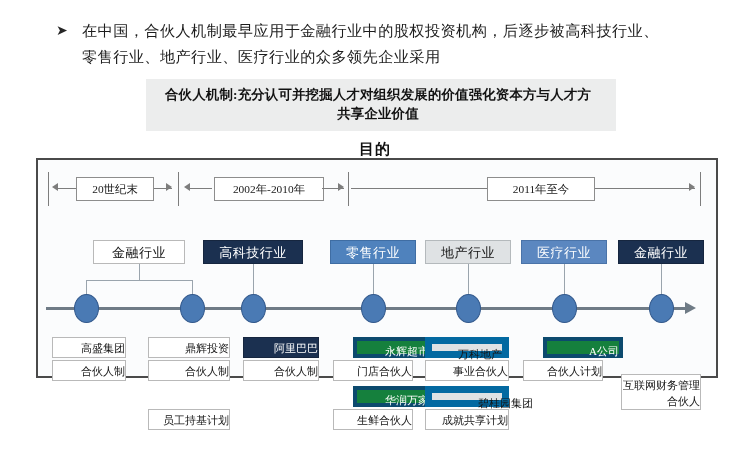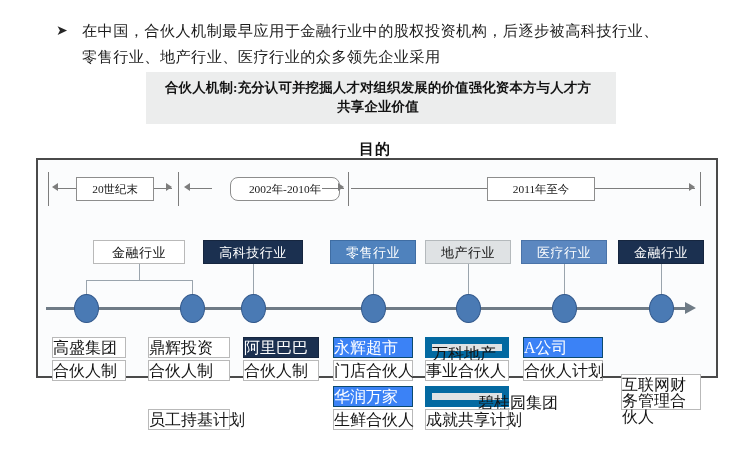--- a/index.html
+++ b/index.html
@@ -19,21 +19,21 @@
     position:absolute;left:-26px;top:4px;
     font-size:14px;color:#262626;font-family:"DejaVu Sans",sans-serif;
   }
   #intro-text{
     font-size:15.2px;line-height:26px;color:#1d1d1d;
     letter-spacing:.4px;font-weight:500;
   }
   #intro-text .ln{display:block;}
   
   #definition-banner{
-    position:absolute;left:146px;top:72px;width:470px;
+    position:absolute;left:146px;top:79px;width:470px;
     background:#eceded;
     padding:6px 16px 8px 10px;
     box-sizing:border-box;
     text-align:center;
   }
   #definition-banner .dln{
     display:block;font-size:13.4px;line-height:19px;font-weight:bold;color:#121212;
     letter-spacing:.2px;
   }
   
@@ -86,26 +86,26 @@
   }
   .tl-node{
     position:absolute;top:134px;width:25px;height:29px;border-radius:50%;
     background:#4a7ab4;border:1px solid #2f5party;
     border:1px solid #33598c;
     box-sizing:border-box;
   }
   
   .co-box{
     position:absolute;height:21px;line-height:20px;
-    font-size:16px;text-align:left;box-sizing:border-box;
+    font-size:11px;text-align:right;box-sizing:border-box;
     white-space:nowrap;
   }
   .co-white{background:#ffffff;border:1px solid #b9b9b9;color:#141414;}
   .co-navy{background:#1b3050;border:1px solid #16263f;color:#ffffff;}
-  .co-blue{background:#3b82f6;border:1px solid #0c4a6e;color:#ffffff;}
+  .co-blue{background:#15803d;border:4px solid #0c4a6e;color:#ffffff;margin-left:20px;}
   .co-gray{background:#dfe2e4;border:7px solid #0369a1;color:#141414;}
   .co-tall{height:36px;line-height:16px;padding-top:2px;white-space:normal;}
 </style>
 </head>
 <body>
 
 <div id="intro-block">
   <span id="intro-bullet">➤</span>
   <div id="intro-text">
     <span class="ln">在中国，合伙人机制最早应用于金融行业中的股权投资机构，后逐步被高科技行业、</span>
@@ -127,21 +127,21 @@
     <div class="era-tick" style="left:10px;"></div>
     <div class="era-arrow-l" style="left:14px;"></div>
     <div class="era-line" style="left:20px;width:18px;"></div>
     <div class="era-label" style="left:38px;width:78px;">20世纪末</div>
     <div class="era-line" style="left:116px;width:18px;"></div>
     <div class="era-arrow-r" style="left:128px;"></div>
     <div class="era-tick" style="left:140px;"></div>
 
     <div class="era-arrow-l" style="left:146px;"></div>
     <div class="era-line" style="left:152px;width:22px;"></div>
-    <div class="era-label" style="left:192px;width:110px;border-radius:8px;">2002年-2010年</div>
+    <div class="era-label" style="left:176px;width:110px;">2002年-2010年</div>
     <div class="era-line" style="left:284px;width:22px;"></div>
     <div class="era-arrow-r" style="left:300px;"></div>
     <div class="era-tick" style="left:310px;"></div>
 
     <div class="era-line" style="left:313px;width:136px;"></div>
     <div class="era-label" style="left:449px;width:108px;">2011年至今</div>
     <div class="era-line" style="left:557px;width:100px;"></div>
     <div class="era-arrow-r" style="left:651px;"></div>
     <div class="era-tick" style="left:662px;"></div>
   </div>

